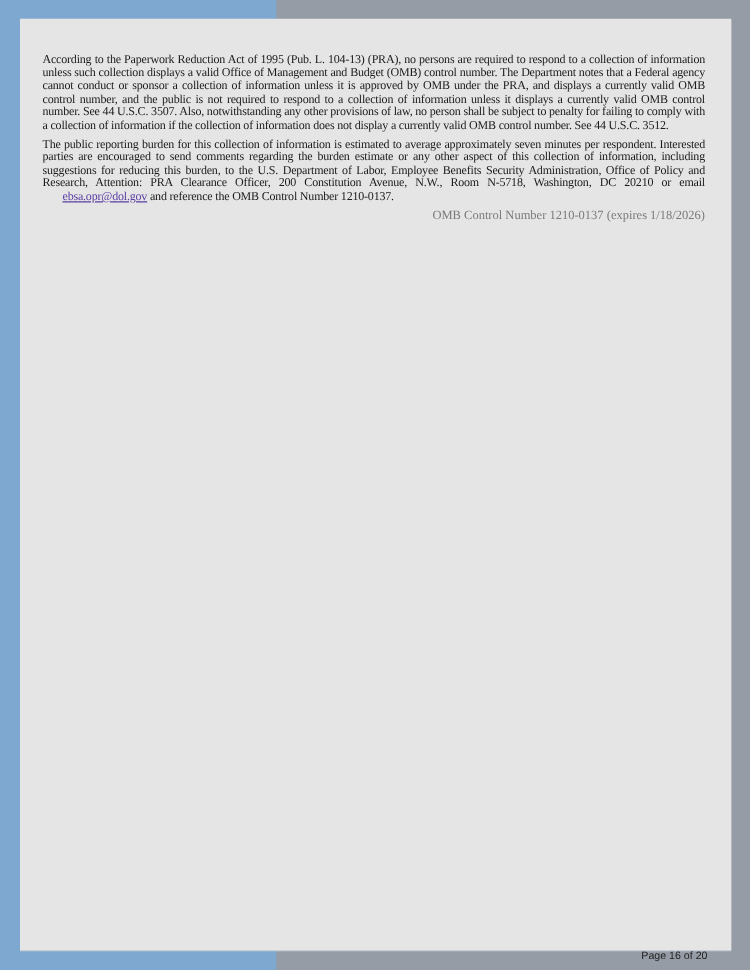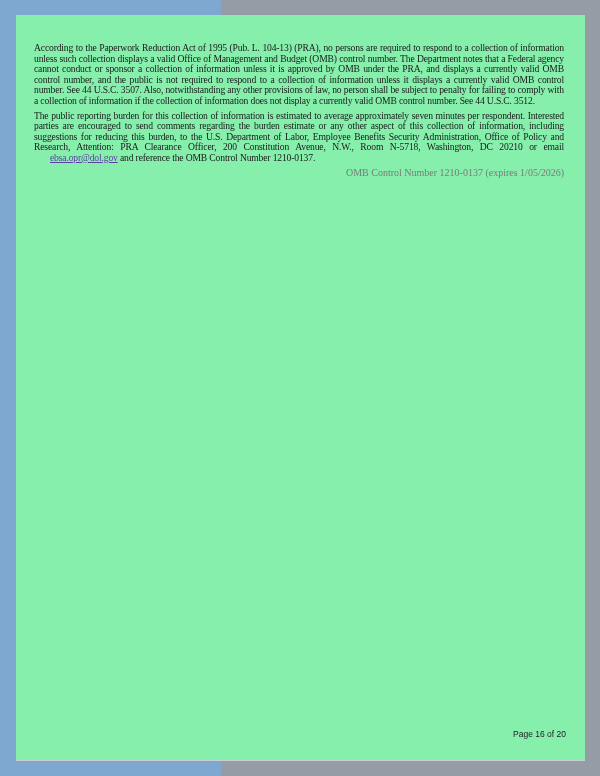--- a/index.html
+++ b/index.html
@@ -6,46 +6,46 @@
     body {
       width: 600px; height: 776px; position: relative; overflow: hidden;
       background: #969ca6;
     }
     .bg-blue {
       position: absolute; left: 0; top: 0; width: 221px; height: 776px;
       background: #7ea8cf;
     }
     .page {
       position: absolute; left: 16px; top: 15px; width: 569px; height: 745px;
-      background: #86efac;
+      background: #e5e5e5;
       box-shadow: 0 1px 0 #c8ced6;
     }
     .content {
       position: absolute; left: 18px; top: 28px; width: 530px;
       font-family: "Liberation Serif", "DejaVu Serif", serif;
       font-size: 9.6px; line-height: 10.6px; color: #1a1a1a;
       text-align: justify; letter-spacing: -0.15px;
     }
     .content p { margin: 0 0 4px 0; }
     .link { color: #5b3ea3; text-decoration: underline; margin-left: 16px; }
     .omb {
       text-align: right; color: #7a7a7a; font-size: 10px; margin-top: 1px;
       letter-spacing: 0;
     }
     .page-num {
-      position: absolute; right: 19px; top: 714px;
+      position: absolute; right: 19px; top: 744px;
       font-family: "Liberation Sans", "DejaVu Sans", sans-serif;
       font-size: 8.5px; color: #222;
     }
   </style>
 </head>
 <body>
 
 <div class="bg-blue"></div>
 
 <div class="page">
   <div class="content">
     <p>According to the Paperwork Reduction Act of 1995 (Pub. L. 104-13) (PRA), no persons are required to respond to a collection of information unless such collection displays a valid Office of Management and Budget (OMB) control number. The Department notes that a Federal agency cannot conduct or sponsor a collection of information unless it is approved by OMB under the PRA, and displays a currently valid OMB control number, and the public is not required to respond to a collection of information unless it displays a currently valid OMB control number. See 44 U.S.C. 3507. Also, notwithstanding any other provisions of law, no person shall be subject to penalty for failing to comply with a collection of information if the collection of information does not display a currently valid OMB control number. See 44 U.S.C. 3512.</p>
     <p><span>The public reporting burden for this collection of information is estimated to average approximately seven minutes per respondent. Interested parties are encouraged to send comments regarding the burden estimate or any other aspect of this collection of information, including suggestions for reducing this burden, to the U.S. Department of Labor, Employee Benefits Security Administration, Office of Policy and Research, Attention: PRA Clearance Officer, 200 Constitution Avenue, N.W., Room N-5718, Washington, DC 20210 or email </span><a class="link">ebsa.opr@dol.gov</a><span> and reference the OMB Control Number 1210-0137.</span></p>
-    <div class="omb">OMB Control Number 1210-0137 (expires 1/05/2026)</div>
+    <div class="omb">OMB Control Number 1210-0137 (expires 1/18/2026)</div>
   </div>
   <div class="page-num">Page 16 of 20</div>
 </div>
 
 </body></html>

